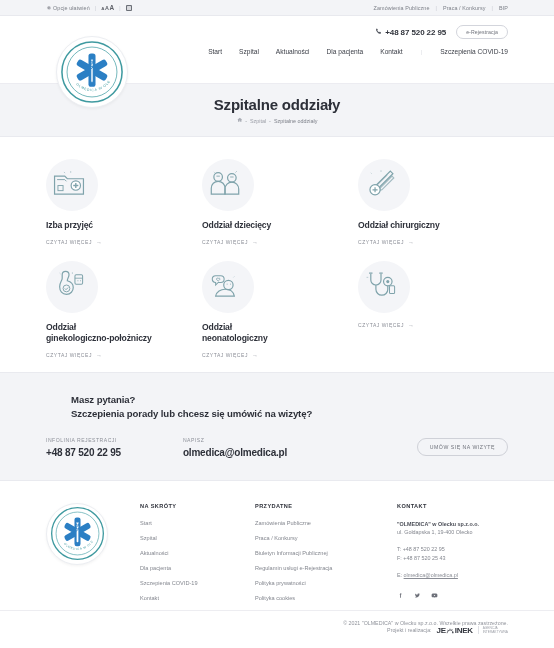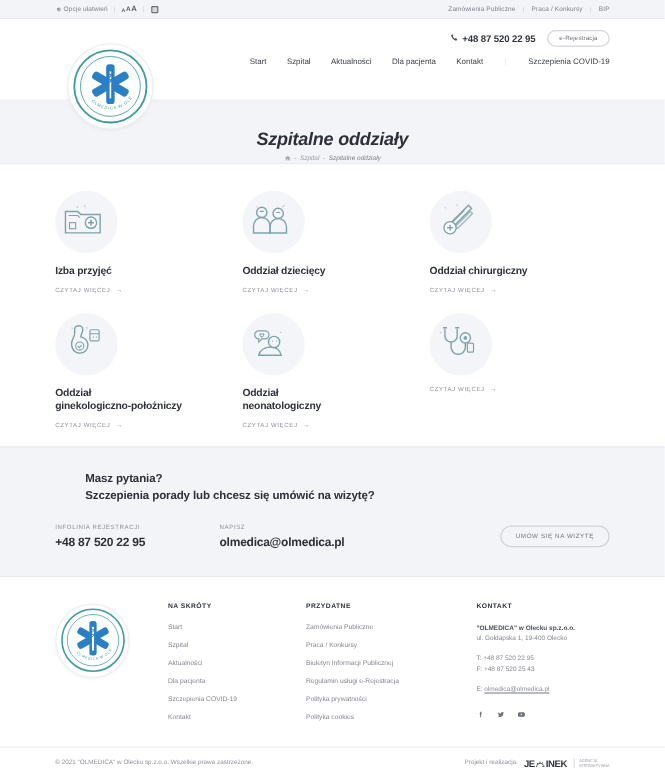--- a/index.html
+++ b/index.html
@@ -61,21 +61,21 @@
   .nav {
     display:flex; align-items:center; justify-content:flex-end;
     gap:17px; padding:9px 46px 0 0; font-size:6.6px; color:#3d4049;
   }
   .nav-sep { color:#dcdde2; font-size:6px; padding:0 1px; }
 
   
   .banner {
     background:#f3f4f7; border-bottom:1px solid #e9eaef;
     height:53px; display:flex; flex-direction:column;
-    align-items:center; justify-content:flex-end; gap:4px;font-style:italic;
+    align-items:center; justify-content:center; gap:4px;
   }
   .banner h1 { font-size:15px; font-weight:bold; color:#2d3039; letter-spacing:-.2px; }
   .crumbs { display:flex; align-items:center; gap:3px; font-size:5.4px; color:#9a9da6; }
   .crumbs .cur { color:#7e818a; }
   .home-ico { color:#a9acb4; font-size:5.4px; }
 
   
   .grid {
     padding:22px 46px 14px 46px; background:#fff;
     display:grid; grid-template-columns:repeat(3,1fr); row-gap:16px; column-gap:6px;
@@ -127,22 +127,22 @@
   }
   .foot-link { font-size:5.6px; color:#84878f; margin-bottom:9px; }
   .foot-txt { font-size:5.4px; color:#84878f; line-height:1.55; }
   .foot-txt.strong { color:#4c4f58; font-weight:bold; }
   .foot-gap { height:9px; }
   .mail-link { color:#8a8d95; text-decoration:underline; }
   .socials { display:flex; gap:10px; margin-top:12px; color:#6d7079; }
 
   
   .copyright {
-    margin-top:12px; border-top:1px solid #ededf1; padding:9px 46px 0 46px;
-    display:flex; align-items:center; font-size:5.3px; color:#90939b;
+    margin-top:0; border-top:1px solid #ededf1; padding:9px 46px 0 46px;
+    display:flex; align-items:flex-end; font-size:5.3px; color:#90939b;flex-direction:column;
   }
   .copy-right { margin-left:auto; display:flex; align-items:center; gap:5px; }
   .jez {
     font-size:8px; font-weight:bold; color:#34373f; letter-spacing:-.3px;
     display:flex; align-items:center;
   }
   .jez-mark { display:inline-block; width:9px; height:9px; margin:0 0px; position:relative; top:1px; }
   .jez-tag { font-size:3.2px; color:#9a9da5; line-height:1.25; border-left:1px solid #dfe0e5; padding-left:4px; }
 </style>
 </head>

